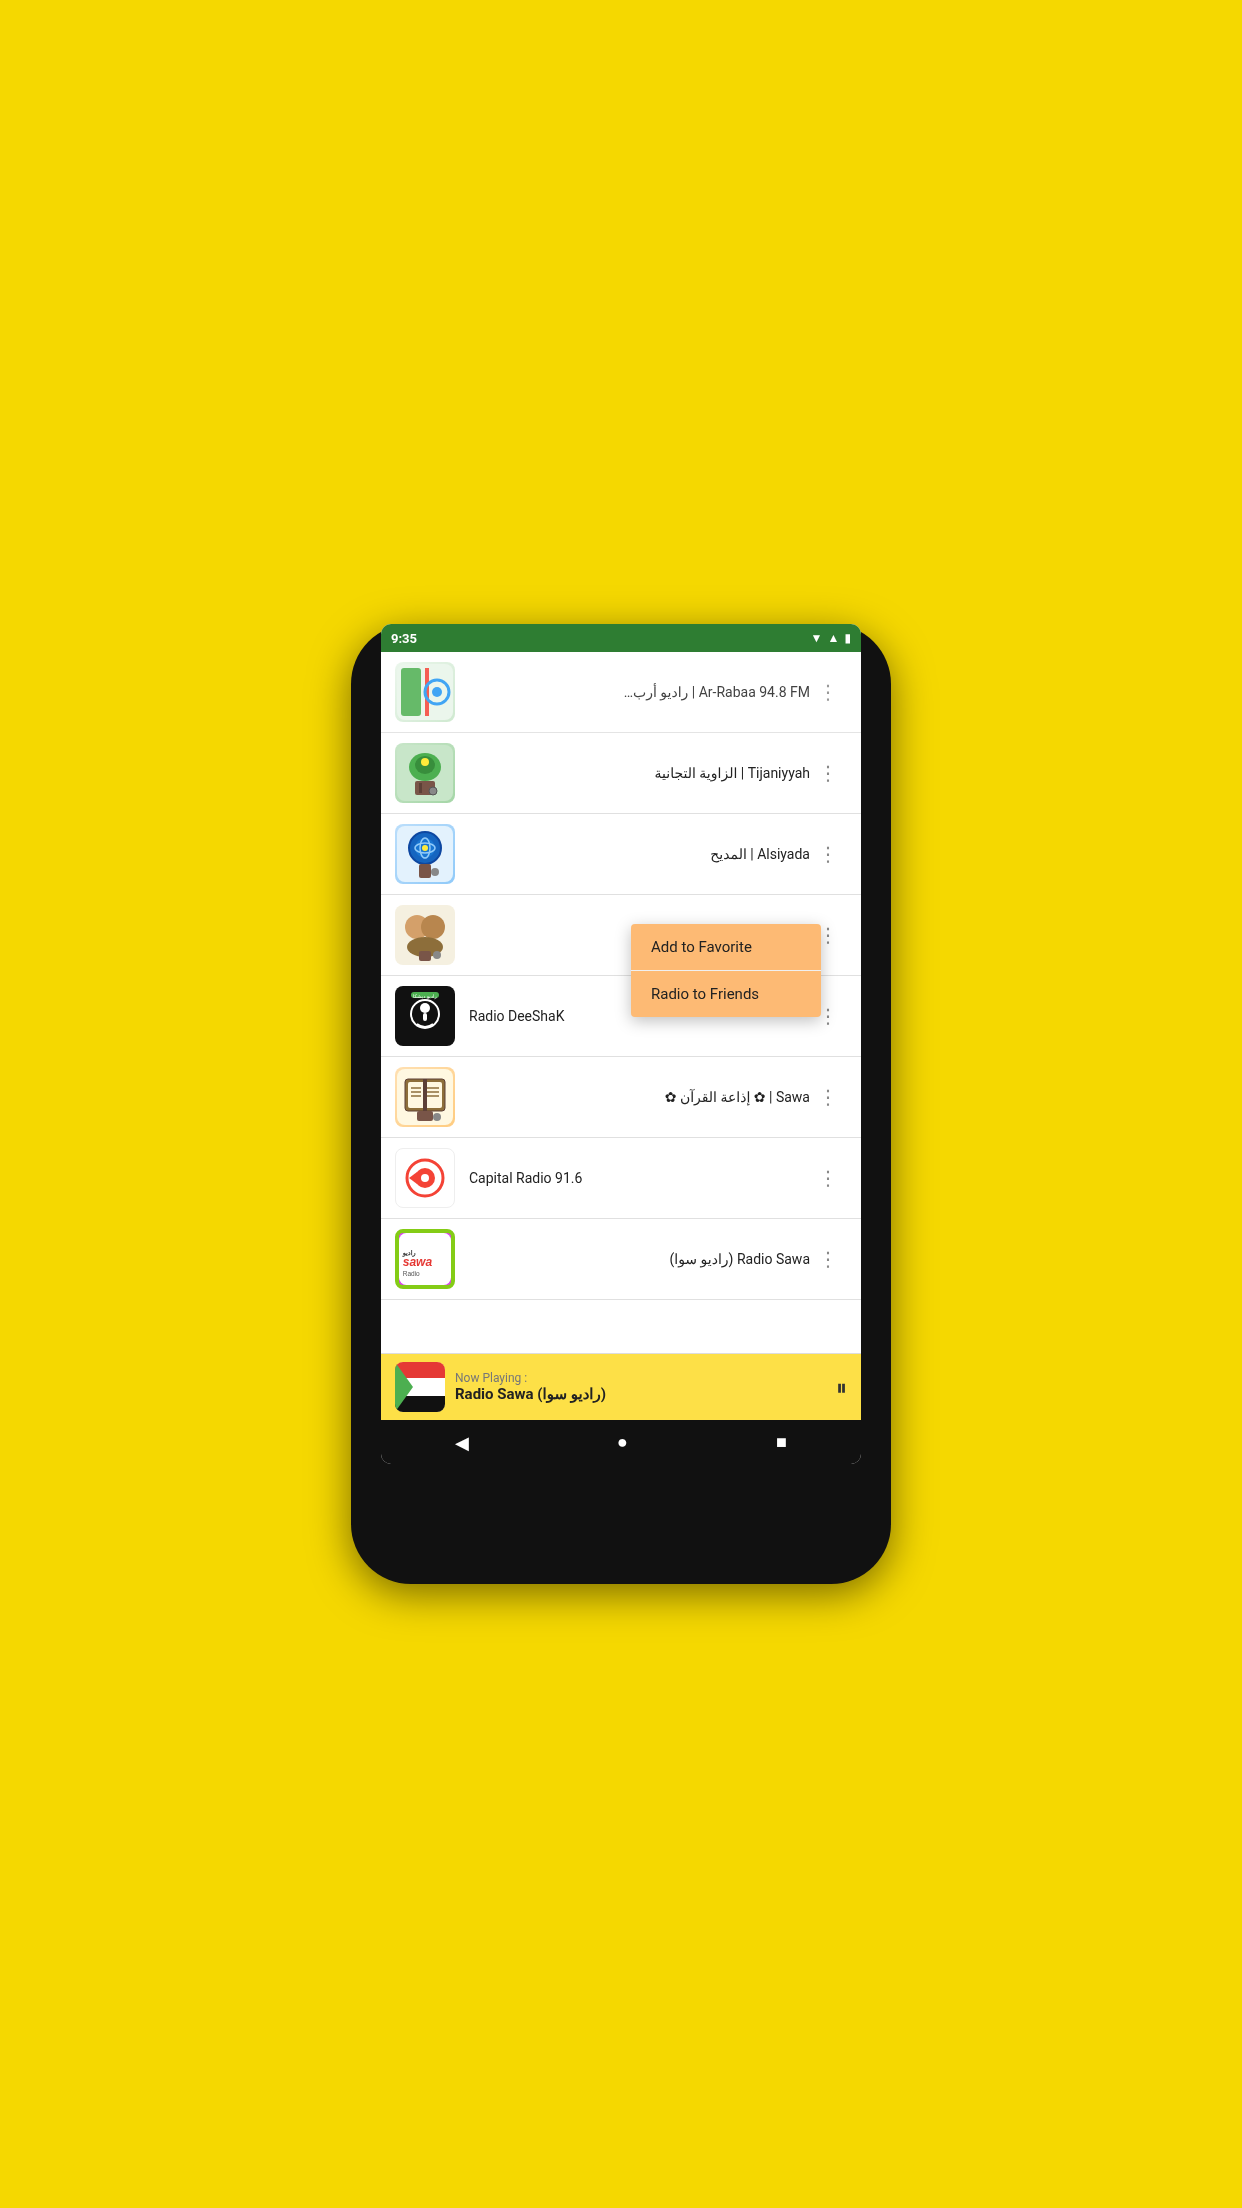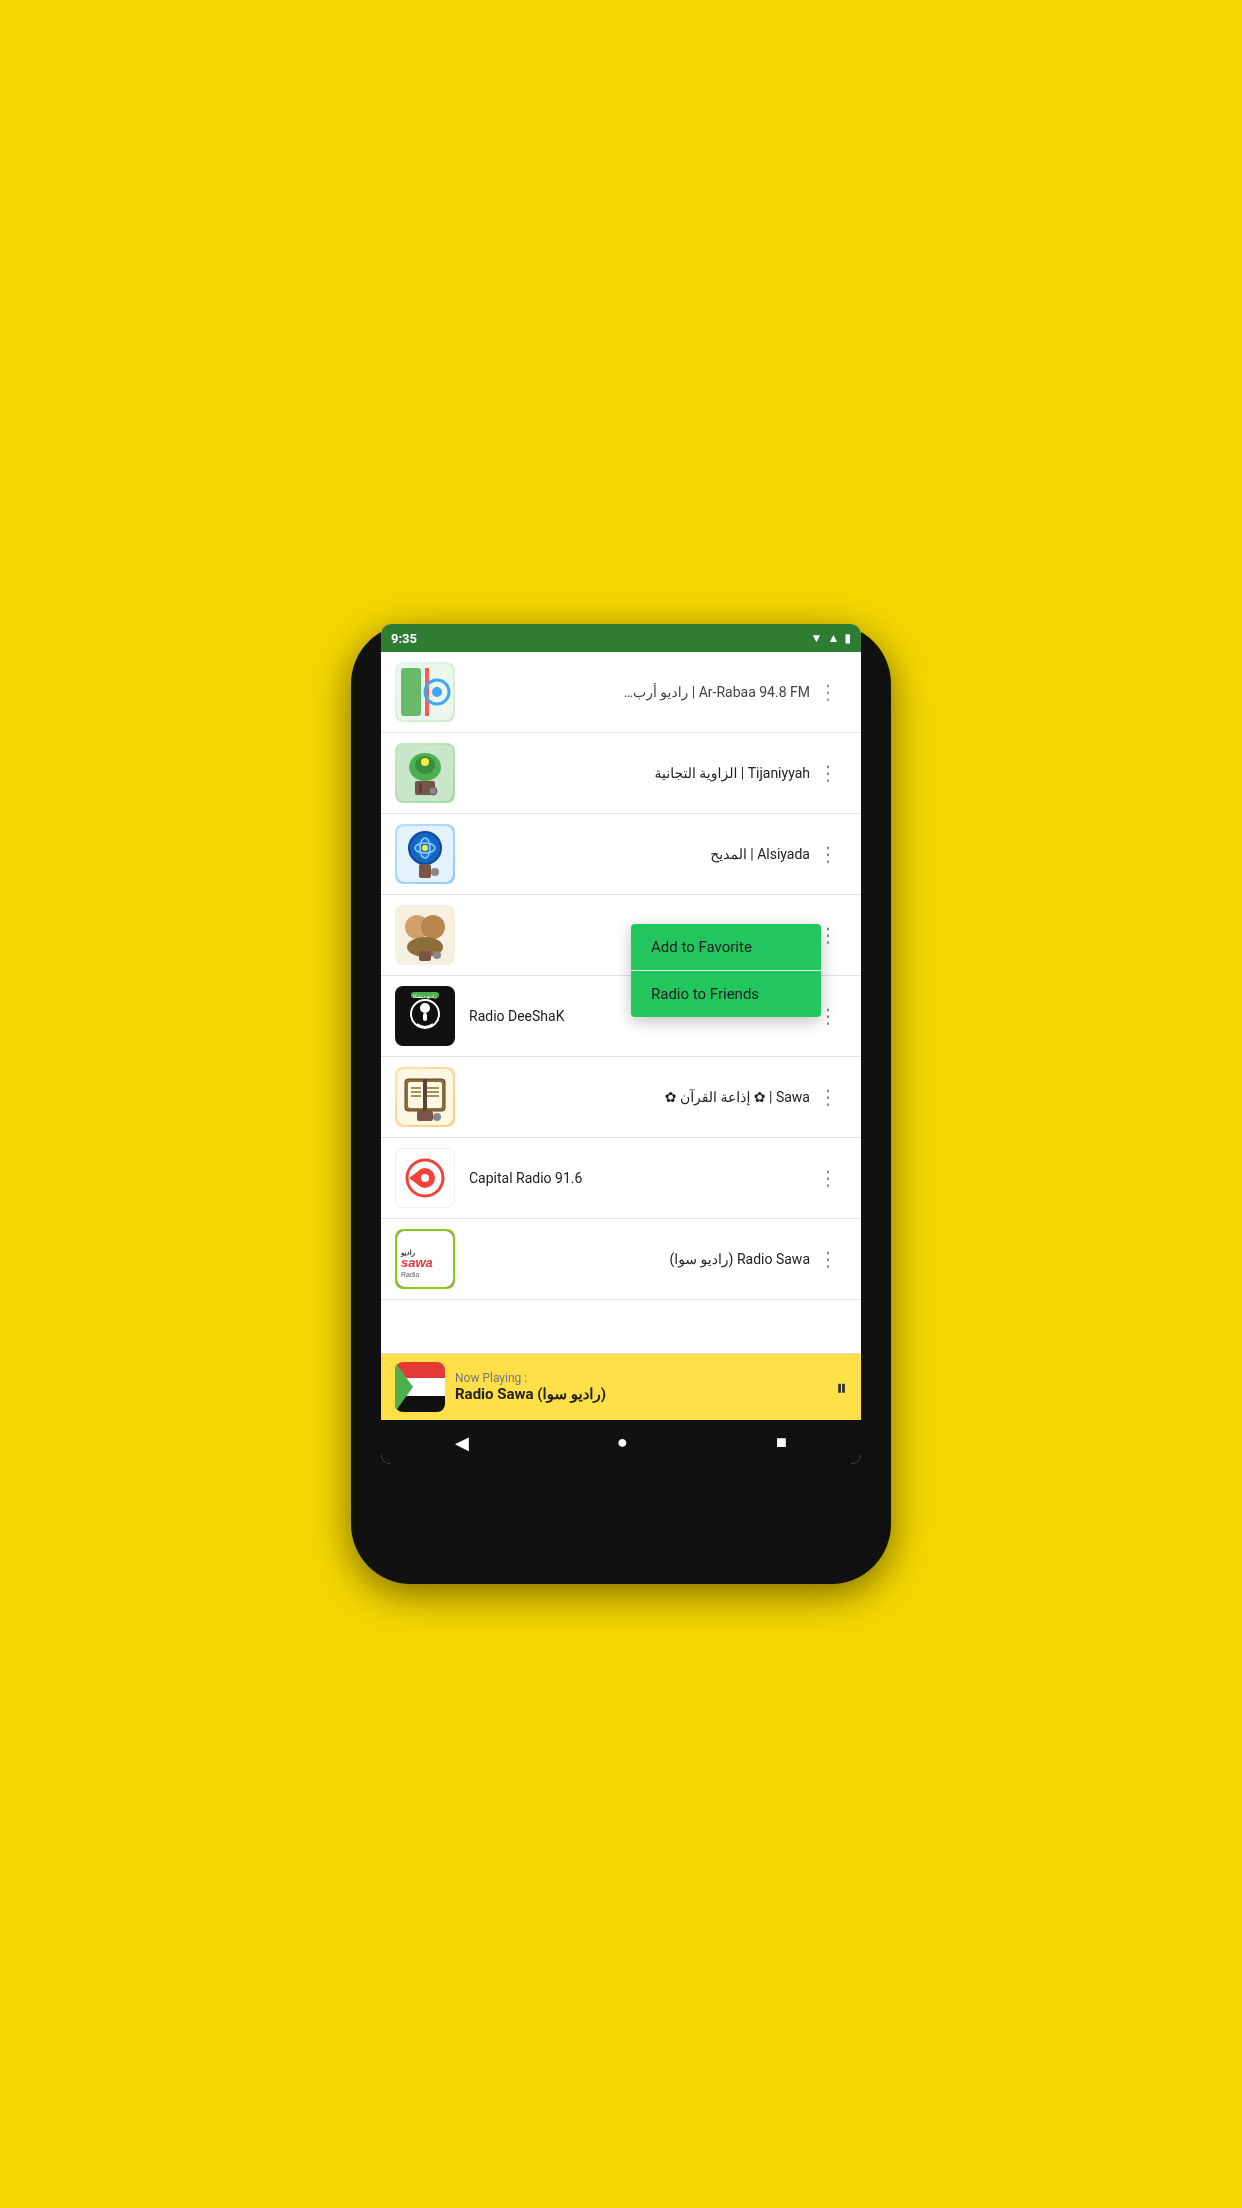--- a/index.html
+++ b/index.html
@@ -98,21 +98,21 @@
       font-size: 20px;
       cursor: pointer;
       padding: 4px 8px;
       letter-spacing: 1px;
     }
     
     .context-menu {
       position: absolute;
       right: 40px;
       top: 110px;
-      background: #22c55e;
+      background: #fdba74;
       border-radius: 4px;
       box-shadow: 0 4px 16px rgba(0,0,0,0.25);
       z-index: 100;
       min-width: 190px;
     }
     .context-menu-item {
       padding: 14px 20px;
       font-size: 15px;
       color: #222;
       cursor: pointer;
@@ -318,21 +318,21 @@
             <circle cx="28" cy="28" r="10" fill="#f44336"></circle>
             <circle cx="28" cy="28" r="4" fill="#fff"></circle>
             <polygon points="12,28 20,22 20,34" fill="#f44336"></polygon>
           </svg>
         </div>
         <div class="radio-name radio-name-ltr">Capital Radio 91.6</div>
         <span class="more-btn">⋮</span>
       </div>
 
       <div class="radio-item">
-        <div class="radio-logo" style="background:#d946ef; border:2px solid #84cc16;">
+        <div class="radio-logo" style="background:#d946ef; border:4px solid #84cc16;">
           <svg width="56" height="56" viewBox="0 0 56 56">
             <rect width="56" height="56" fill="#fff" rx="8"></rect>
             <text x="4" y="24" font-size="7" fill="#333" font-family="Arial" font-weight="bold">راديو</text>
             <text x="4" y="36" font-size="13" fill="#e53935" font-family="Arial" font-weight="bold" font-style="italic">sawa</text>
             <text x="4" y="46" font-size="7" fill="#555" font-family="Arial">Radio</text>
           </svg>
         </div>
         <div class="radio-name">Radio Sawa (راديو سوا)</div>
         <span class="more-btn">⋮</span>
       </div>

